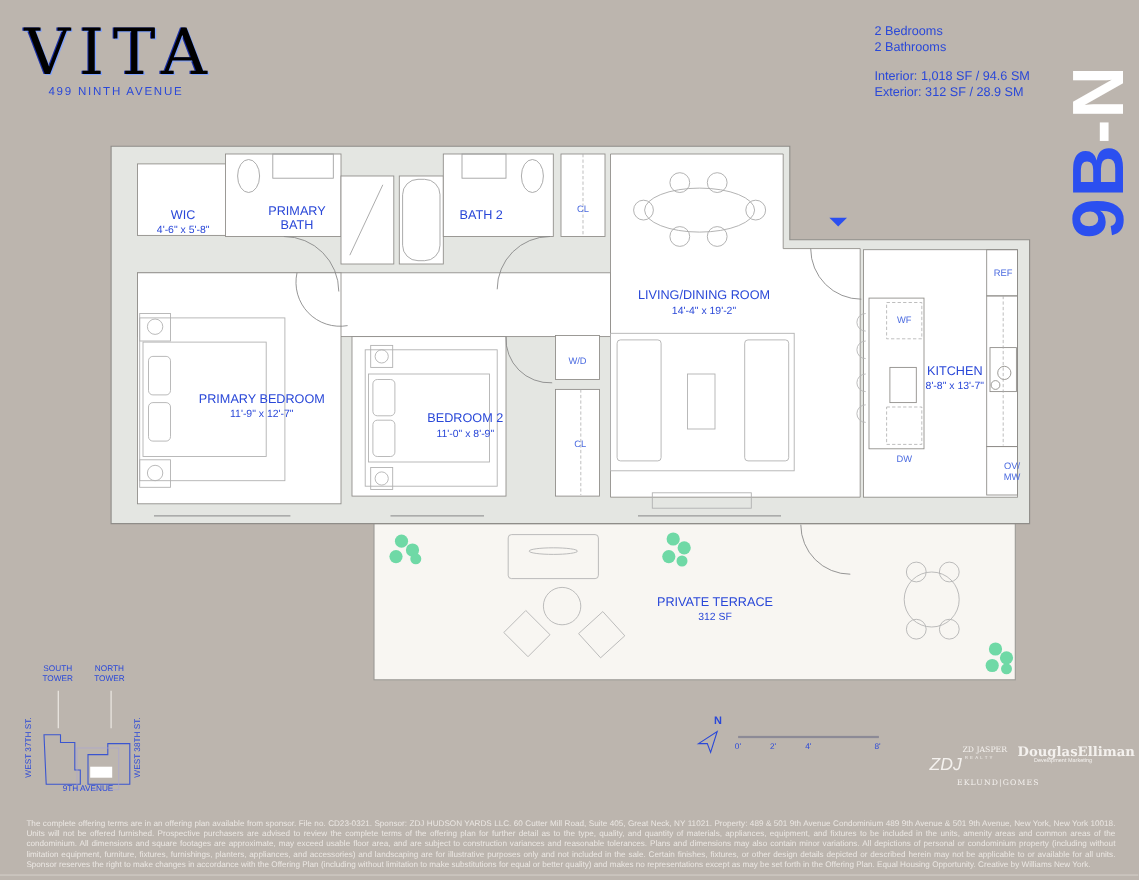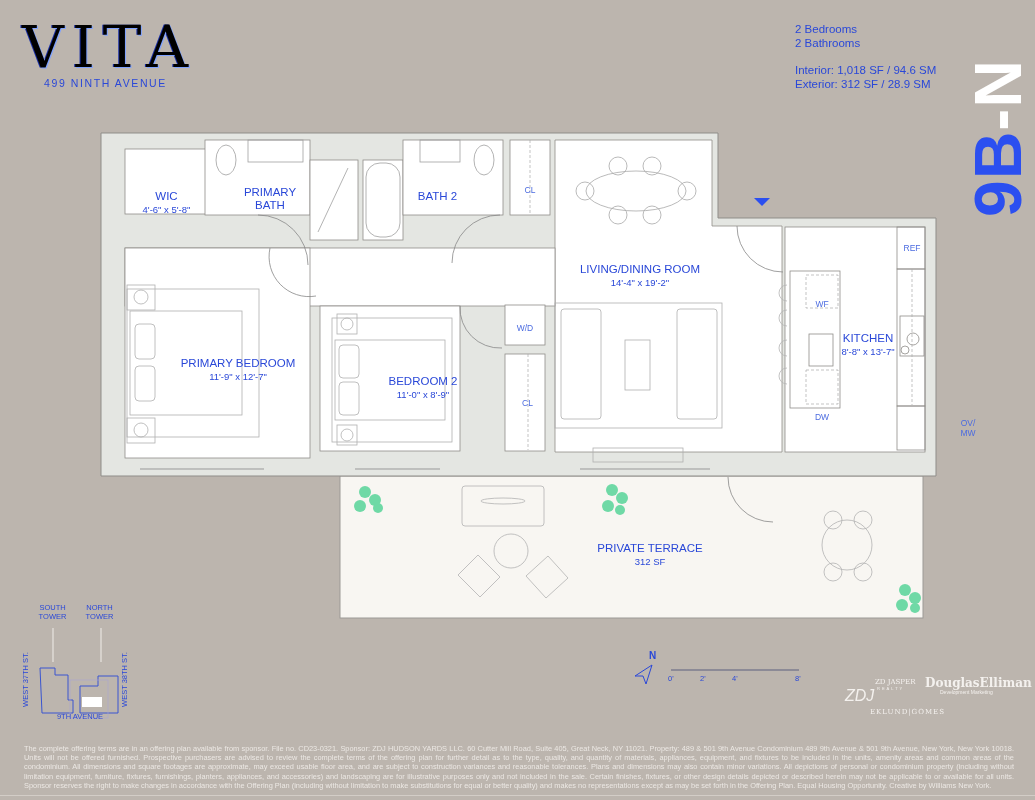--- a/index.html
+++ b/index.html
@@ -239,23 +239,23 @@
 </div>
 <div class="room-label" style="left:590px;top:542px;width:120px;">
   <div>PRIVATE TERRACE</div>
   <div class="dim">312 SF</div>
 </div>
 
 <div class="fixture-label" style="left:520px;top:185px;width:20px;">CL</div>
 <div class="fixture-label" style="left:515px;top:398px;width:25px;">CL</div>
 <div class="fixture-label" style="left:510px;top:323px;width:30px;">W/D</div>
 <div class="fixture-label" style="left:899px;top:243px;width:26px;">REF</div>
-<div class="fixture-label" style="left:806px;top:299px;width:32px;text-align:center;">WF</div>
+<div class="fixture-label" style="left:806px;top:286px;width:32px;text-align:center;">WF</div>
 <div class="fixture-label" style="left:806px;top:380px;width:32px;margin-top:32px;">DW</div>
-<div class="fixture-label" style="left:899px;top:418px;width:42px;margin-left:48px;">
+<div class="fixture-label" style="left:899px;top:418px;width:42px;">
   <div>OV/</div>
   <div>MW</div>
 </div>
 
 <div class="abs keyplan">
   <div class="kt" style="left:15px;top:3px;width:35px;">
     <div>SOUTH</div>
     <div>TOWER</div>
   </div>
   <div class="kt" style="left:62px;top:3px;width:35px;">

